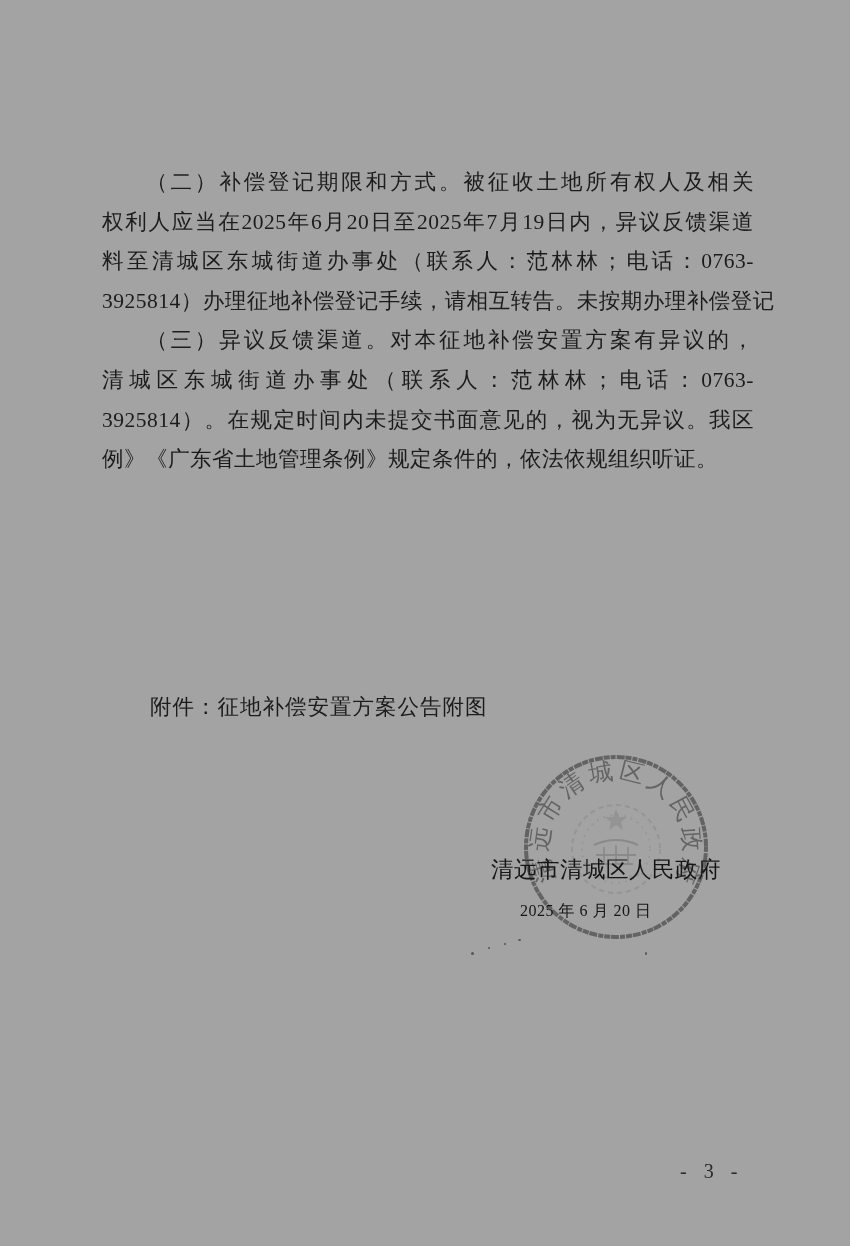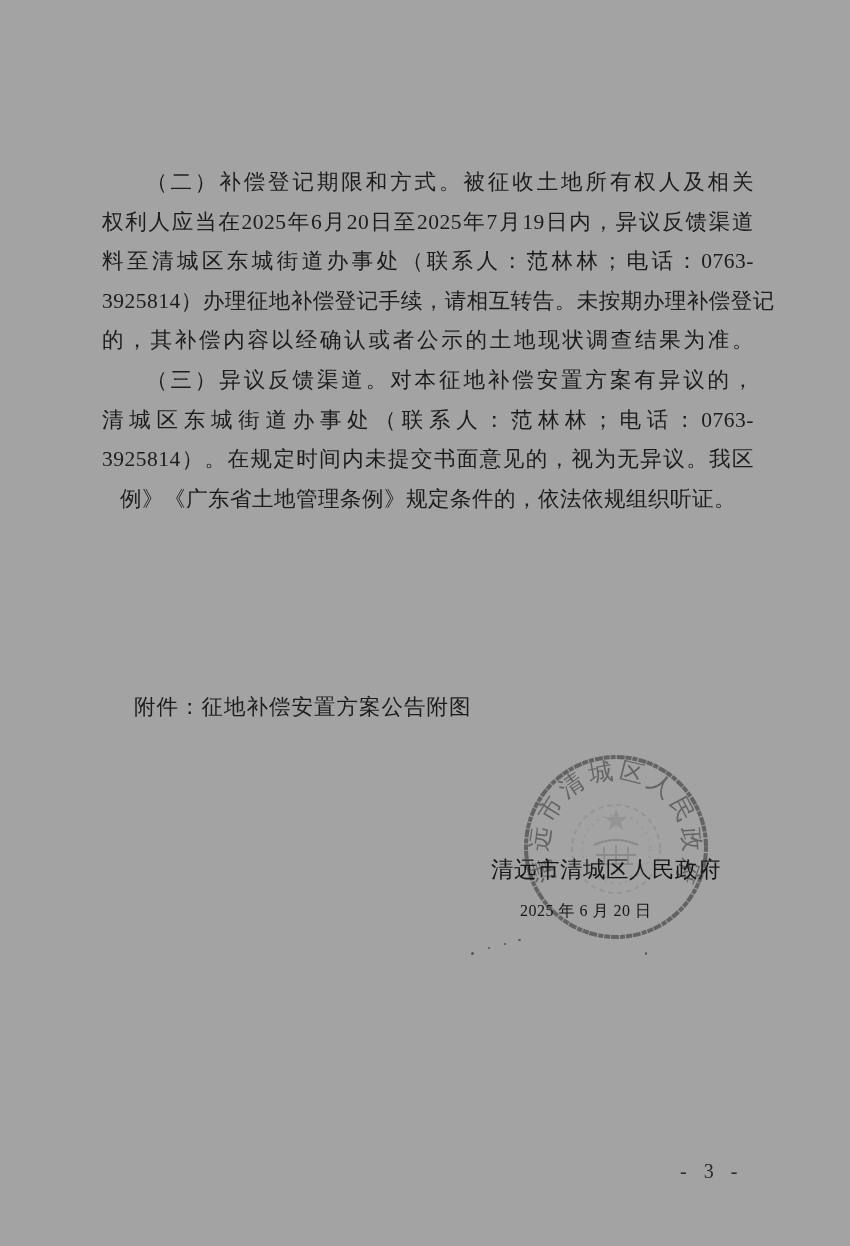--- a/index.html
+++ b/index.html
@@ -19,24 +19,24 @@
   .line{
     font-size:21.5px;
     line-height:39.6px;
     white-space:nowrap;
     text-align:justify;
     text-align-last:justify;
     letter-spacing:0.5px;
     color:#1c1c1c;
   }
   .line.indent{text-indent:44px;}
-  .line.pend{text-align-last:left;margin-left:18px;}
+  .line.pend{text-align-last:left;}
   .attachment{
     position:absolute;
-    left:86px;top:690px;width:652px;
+    left:102px;top:690px;width:652px;
     font-size:21.5px;line-height:34px;
     text-indent:48px;letter-spacing:1px;
     color:#1c1c1c;
   }
   .sig-name{
     position:absolute;
     left:491px;top:856px;
     font-size:22.5px;line-height:28px;
     letter-spacing:0.5px;
     color:#161616;
@@ -76,21 +76,20 @@
 </head>
 <body>
 
 <div class="page">
 
   <div class="doc-body">
     <div class="line indent">（二）补偿登记期限和方式。被征收土地所有权人及相关</div>
     <div class="line">权利人应当在2025年6月20日至2025年7月19日内，异议反馈渠道</div>
     <div class="line">料至清城区东城街道办事处（联系人：范林林；电话：0763-</div>
     <div class="line">3925814）办理征地补偿登记手续，请相互转告。未按期办理补偿登记</div>
-    <div class="line">的，其补偿内容以经确认或者公示的土地现状调查结果为准。</div>
     <div class="line indent">（三）异议反馈渠道。对本征地补偿安置方案有异议的，</div>
     <div class="line">清城区东城街道办事处（联系人：范林林；电话：0763-</div>
     <div class="line">3925814）。在规定时间内未提交书面意见的，视为无异议。我区</div>
     <div class="line pend">例》《广东省土地管理条例》规定条件的，依法依规组织听证。</div>
   </div>
 
   <div class="attachment">附件：征地补偿安置方案公告附图</div>
 
   <svg class="seal" viewBox="0 0 200 200" xmlns="http://www.w3.org/2000/svg">
 

